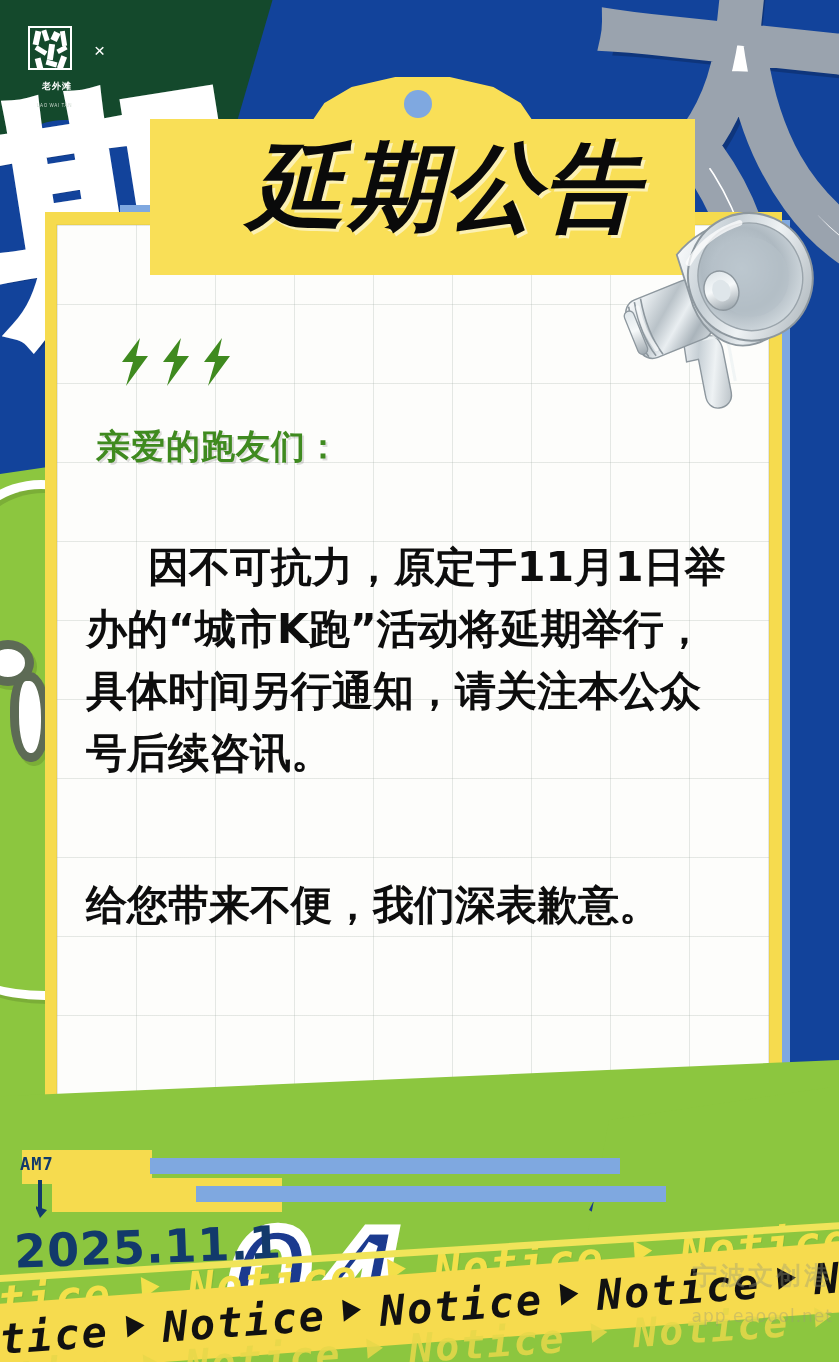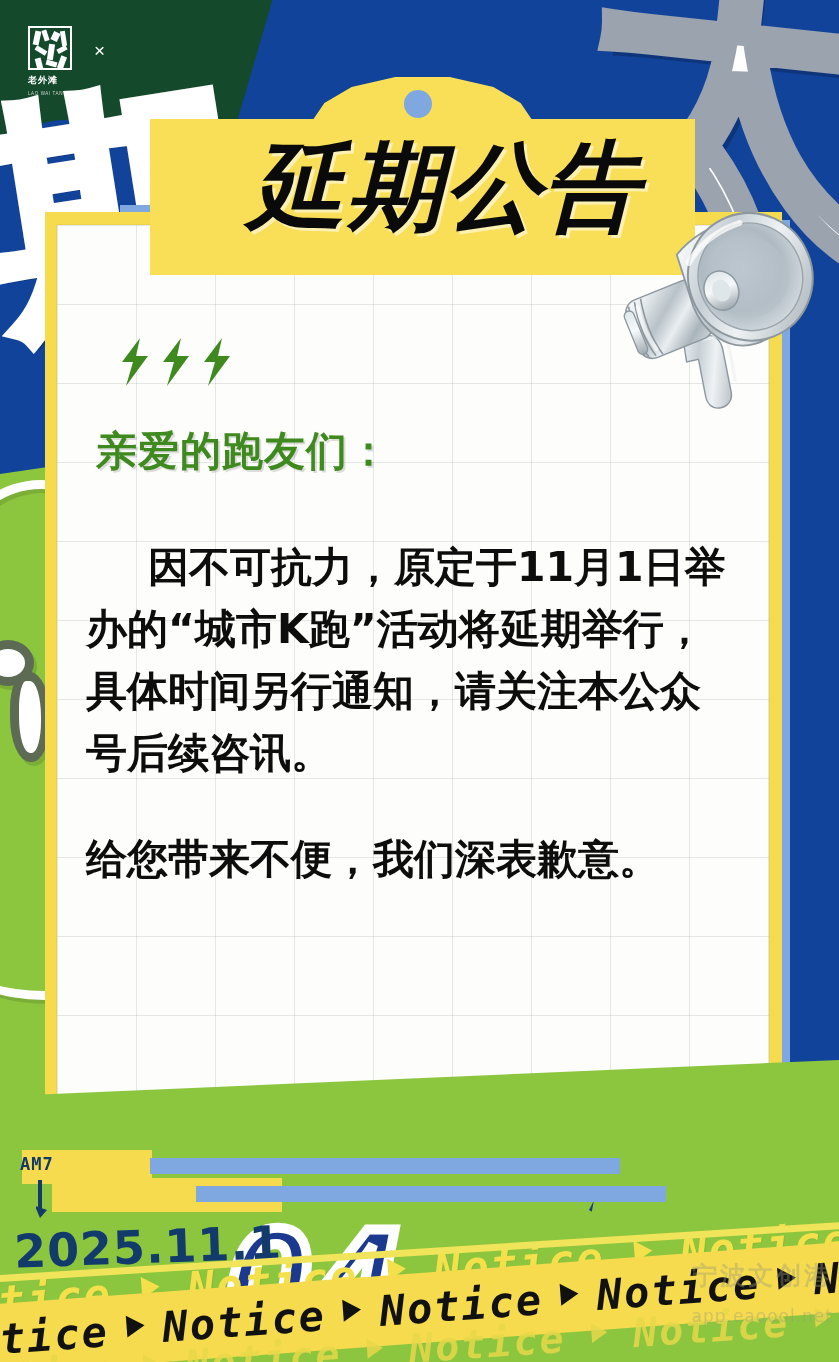--- a/index.html
+++ b/index.html
@@ -138,21 +138,21 @@
   }
 
   
   .mega{ position:absolute; left:585px; top:175px; width:255px; height:255px; }
 
   
   .logos{
     position:absolute; left:28px; top:26px; display:flex;
     align-items:flex-start; gap:22px;
   }
-  .logo-block{ display:flex; flex-direction:column; align-items:flex-start; gap:4px; }
+  .logo-block{ display:flex; flex-direction:column; align-items:flex-end; gap:10px; }
   .logo-mark{
     width:44px; height:44px; background:#14492c;
     border:2px solid #ffffff; position:relative; overflow:hidden;
   }
   .logo-mark .shard{ position:absolute; background:#ffffff; }
   .logo-name{
     font-size:9px; color:#ffffff; letter-spacing:1px; white-space:nowrap;
     font-weight:bold;
   }
   .logo-sub{ font-size:4.5px; color:#cdd8cf; letter-spacing:.6px; white-space:nowrap; }
@@ -163,33 +163,33 @@
     border-radius:3px; opacity:.92;
   }
 
   
   .bolts{
     position:absolute; left:120px; top:338px; display:flex; gap:11px;
   }
   .bolt{ width:30px; height:48px; }
   .greeting{
     position:absolute; left:96px; top:424px;
-    font-size:41px; font-weight:bold; color:#3f8a1f;
+    font-size:34px; font-weight:bold; color:#3f8a1f;
     letter-spacing:1px; white-space:nowrap;
     text-shadow:2px 2px 0 rgba(0,0,0,.13);
     font-family:"DejaVu Sans","Liberation Sans",sans-serif;
   }
   .body-para{
     position:absolute; left:86px; width:650px;
     font-size:41px; line-height:62px; color:#0d0d0d;
     letter-spacing:0px; font-weight:600;
     font-family:"DejaVu Sans","Liberation Sans",sans-serif;
   }
   .para1{ top:536px; text-indent:62px; }
-  .para2{ top:828px; }
+  .para2{ top:874px; }
 
   
   .am7{
     position:absolute; left:20px; top:1154px;
     font-size:17px; font-weight:bold; color:#123a6b;
     letter-spacing:1px; font-family:"DejaVu Sans Mono","Liberation Mono",monospace;
   }
   .arrow-down{
     position:absolute; left:36px; top:1180px; width:22px; height:44px;
   }

